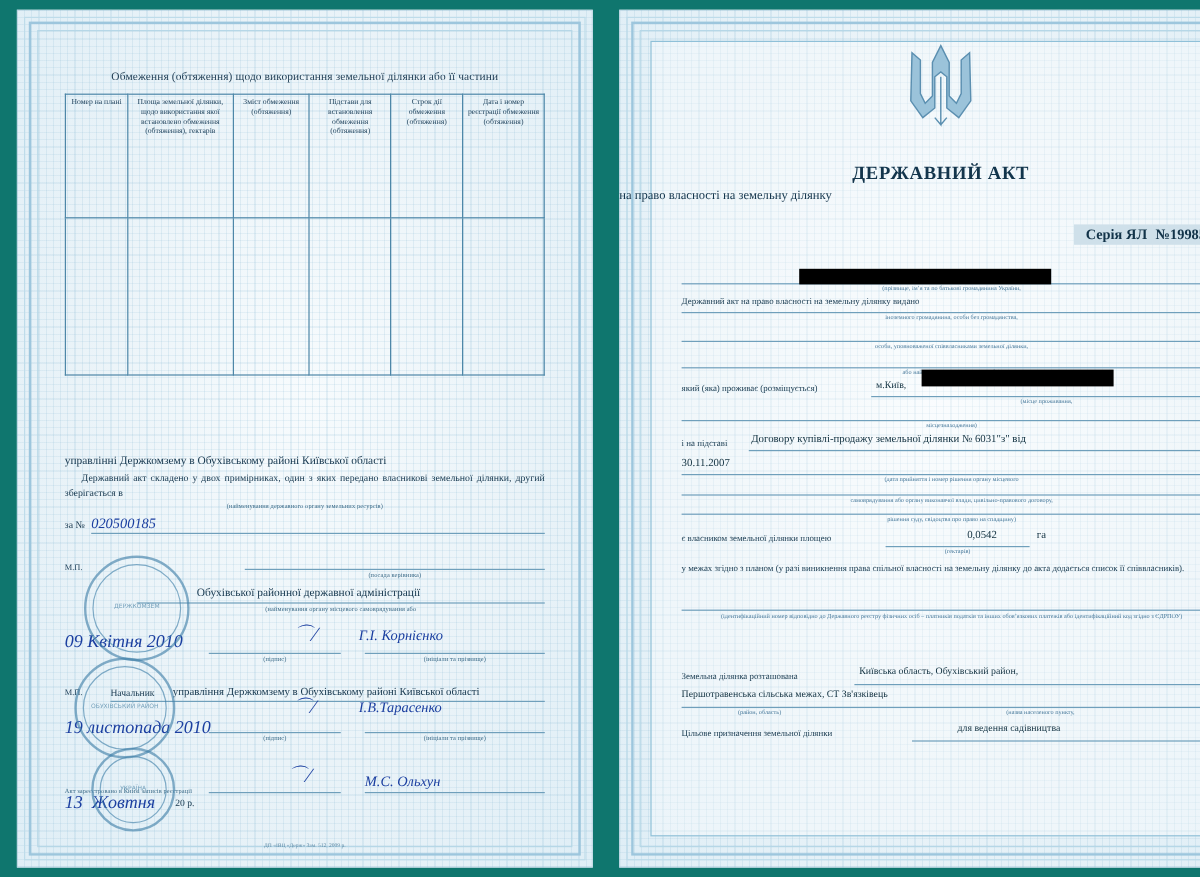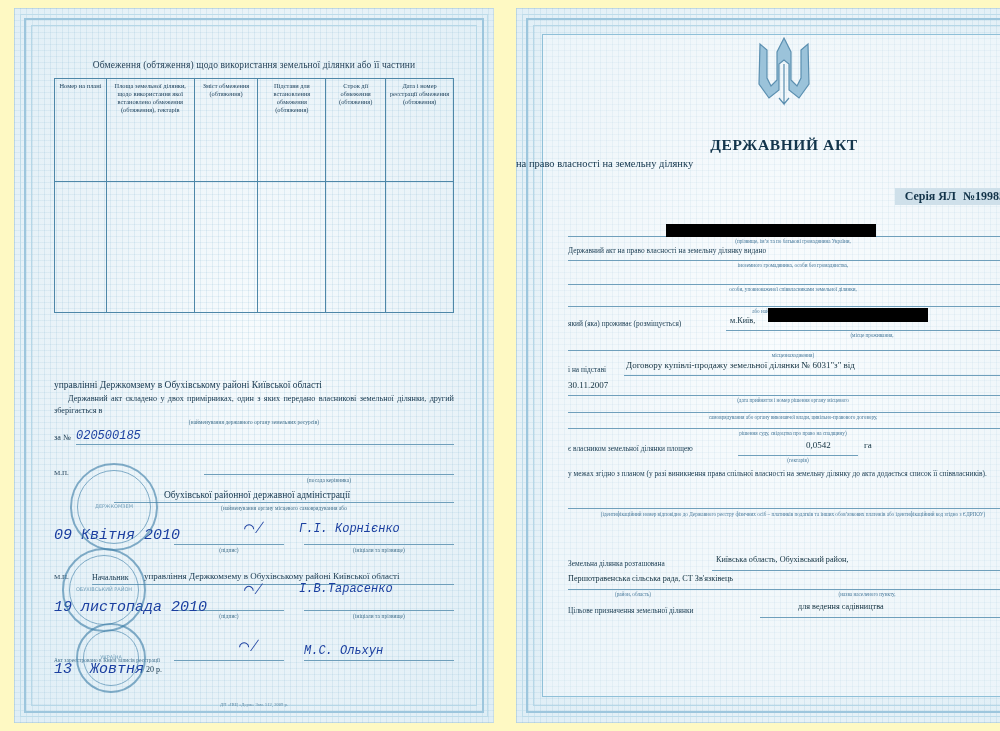--- a/index.html
+++ b/index.html
@@ -5,21 +5,21 @@
   html,body{margin:0;padding:0;}
   body{
     width:1000px;height:731px;
     background:#ffffff;
     font-family:"Liberation Serif", serif;
     overflow:hidden;
   }
   #page{
     position:relative;
     width:1000px;height:731px;
-    background:#fef9c3;
+    background:#0f766e;
   }
   
   .sheet{
     position:absolute;
     top:8px;
     height:715px;
     background:
       radial-gradient(ellipse at 50% 45%, #f7fbfd 0%, #eaf3f8 55%, #dfeef6 100%);
     box-shadow:0 0 0 1px #c9dee9 inset;
   }
@@ -70,21 +70,21 @@
   table.restr td{
     border:1px solid #4e87a8;
     height:128px;
   }
   .l-body{
     position:absolute;left:40px;top:368px;width:400px;
     font-size:8.2px;color:#15364d;line-height:1.55;
   }
   .l-body .sm{font-size:5.3px;color:#3c6b88;text-align:center;letter-spacing:.1px;}
   .ink{
-    font-family:Liberation Mono, monospace;
+    font-family:Liberation Serif, serif;
     color:#1b3fa0;
     font-style:italic;
     font-size:12px;
     white-space:nowrap;
   }
   .ink.big{font-size:15px;}
   .stamp{
     position:absolute;
     border:2px solid #3f7fa8;
     border-radius:50%;
@@ -319,21 +319,21 @@
     <div class="r-cap" style="left:222px;width:120px;top:449px;">(гектарів)</div>
 
     <div class="r-line" style="left:52px;right:34px;top:461px;line-height:1.45;">у межах згідно з планом (у разі виникнення права спільної власності на земельну ділянку до акта додається список її співвласників).</div>
 
     <div class="fieldline" style="left:52px;right:34px;top:500px;"></div>
     <div class="r-cap" style="left:52px;right:34px;top:503px;line-height:1.35;">(ідентифікаційний номер відповідно до Державного реєстру фізичних осіб – платників податків та інших обов’язкових платежів або ідентифікаційний код згідно з ЄДРПОУ)</div>
 
     <div class="r-line" style="left:52px;top:551px;">Земельна ділянка розташована</div>
     <div class="val small" style="left:200px;top:547px;">Київська область, Обухівський район,</div>
     <div class="fieldline" style="left:196px;right:34px;top:562px;"></div>
-    <div class="val small" style="left:52px;top:566px;">Першотравенська сільська рада,  СТ Зв'язківець</div>
+    <div class="val small" style="left:52px;top:566px;">Першотравенська сільська межах,  СТ Зв'язківець</div>
     <div class="fieldline" style="left:52px;right:34px;top:581px;"></div>
     <div class="r-cap" style="left:52px;width:130px;top:583px;">(район, область)</div>
     <div class="r-cap" style="left:200px;right:34px;top:583px;">(назва населеного пункту,</div>
 
     <div class="r-line" style="left:52px;top:598px;">Цільове призначення земельної ділянки</div>
     <div class="val small" style="left:248px;top:594px;margin-left:34px;">для ведення садівництва</div>
     <div class="fieldline" style="left:244px;right:34px;top:609px;"></div>
   </div>
 
 </div>

